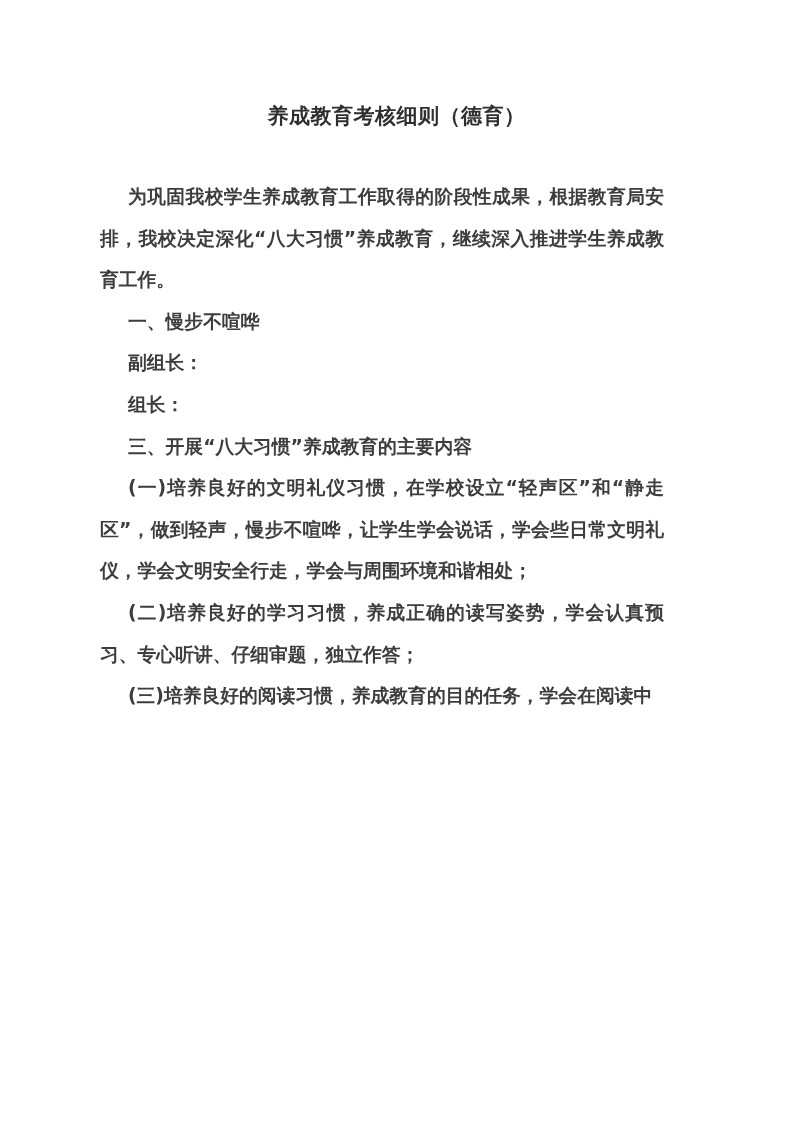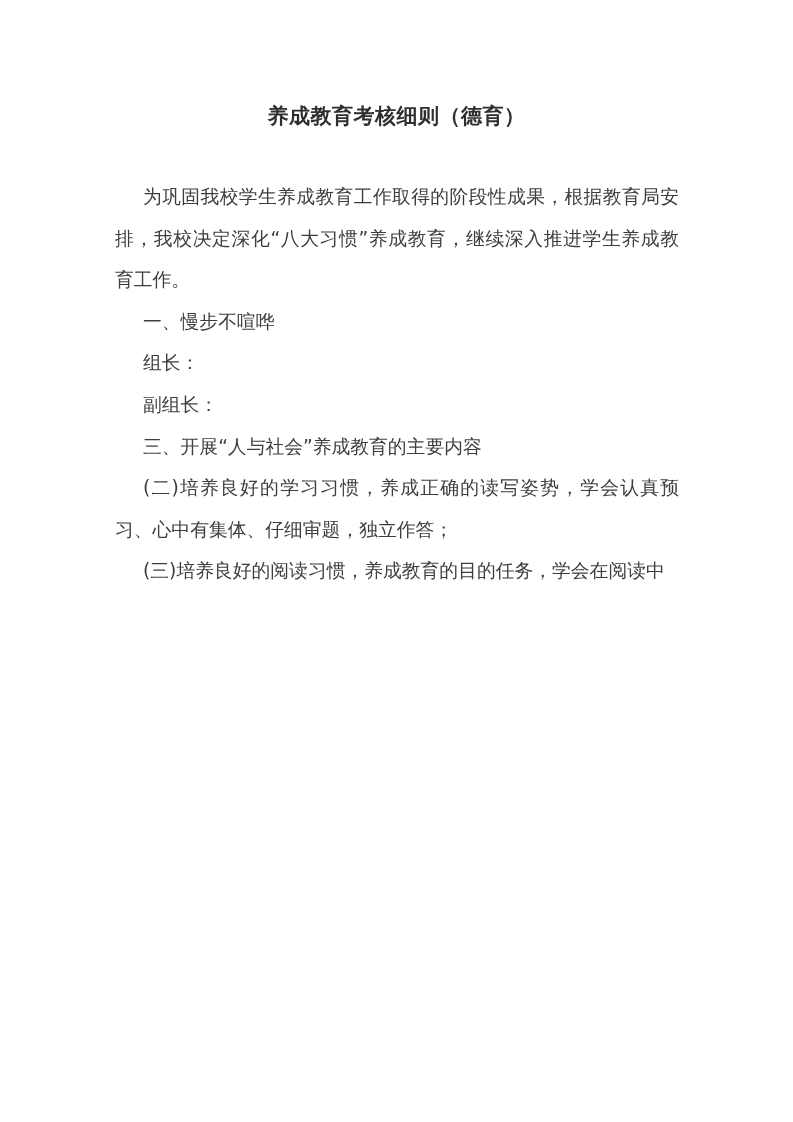--- a/index.html
+++ b/index.html
@@ -30,42 +30,44 @@
     text-align: center;
     font-size: 21px;
     line-height: 32px;
     font-weight: 700;
     color: var(--title-color);
     letter-spacing: 0.5px;
   }
   .doc-body {
     position: absolute;
     top: 176px;
-    left: 115px;
+    left: 100px;
     width: 564px;
     font-size: 18.8px;
     line-height: 41.6px;
     color: var(--text-color);
     text-align: justify;
+    font-weight: bold;
   }
   .doc-body p {
     margin: 0;
     padding: 0;
     text-indent: 28px;
     word-break: break-all;
   }
 </style>
 </head>
 <body>
 
 <div class="page">
   <h1 class="doc-title">养成教育考核细则（德育）</h1>
 
   <div class="doc-body">
     <p>为巩固我校学生养成教育工作取得的阶段性成果，根据教育局安排，我校决定深化“八大习惯”养成教育，继续深入推进学生养成教育工作。</p>
     <p>一、慢步不喧哗</p>
+    <p>副组长：</p>
     <p>组长：</p>
-    <p>副组长：</p>
-    <p>三、开展“人与社会”养成教育的主要内容</p>
-    <p>(二)培养良好的学习习惯，养成正确的读写姿势，学会认真预习、心中有集体、仔细审题，独立作答；</p>
+    <p>三、开展“八大习惯”养成教育的主要内容</p>
+    <p>(一)培养良好的文明礼仪习惯，在学校设立“轻声区”和“静走区”，做到轻声，慢步不喧哗，让学生学会说话，学会些日常文明礼仪，学会文明安全行走，学会与周围环境和谐相处；</p>
+    <p>(二)培养良好的学习习惯，养成正确的读写姿势，学会认真预习、专心听讲、仔细审题，独立作答；</p>
     <p>(三)培养良好的阅读习惯，养成教育的目的任务，学会在阅读中</p>
   </div>
 </div>
 
 </body></html>

